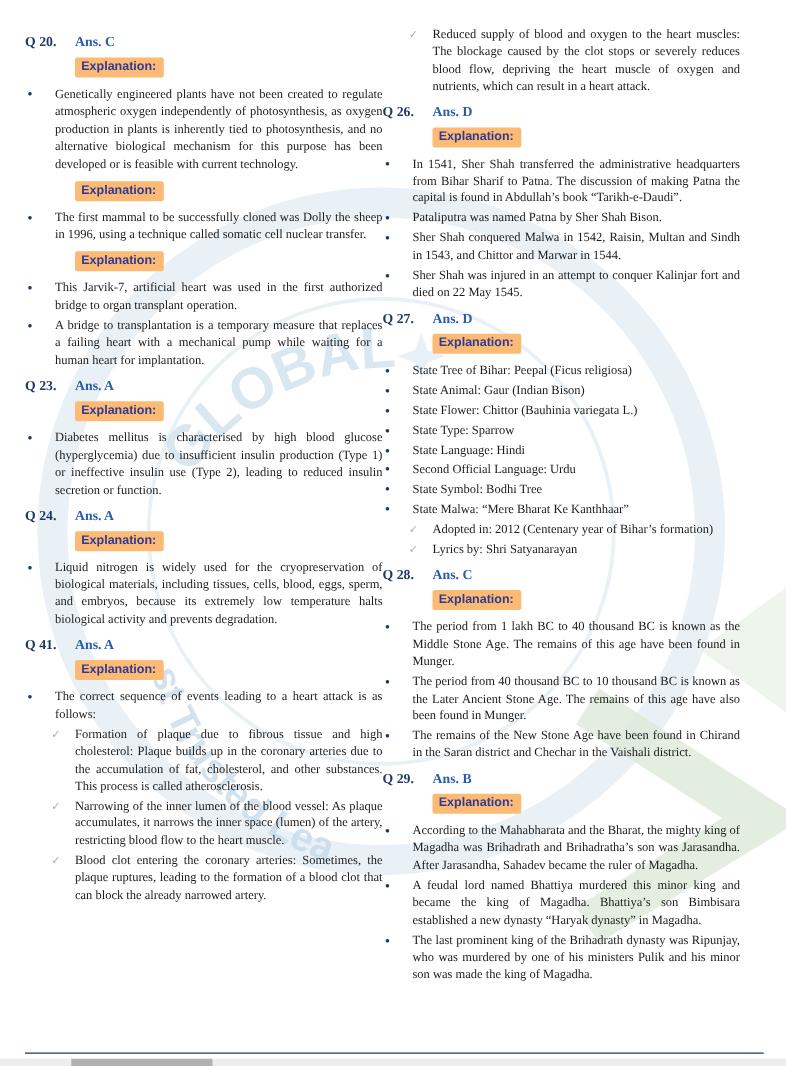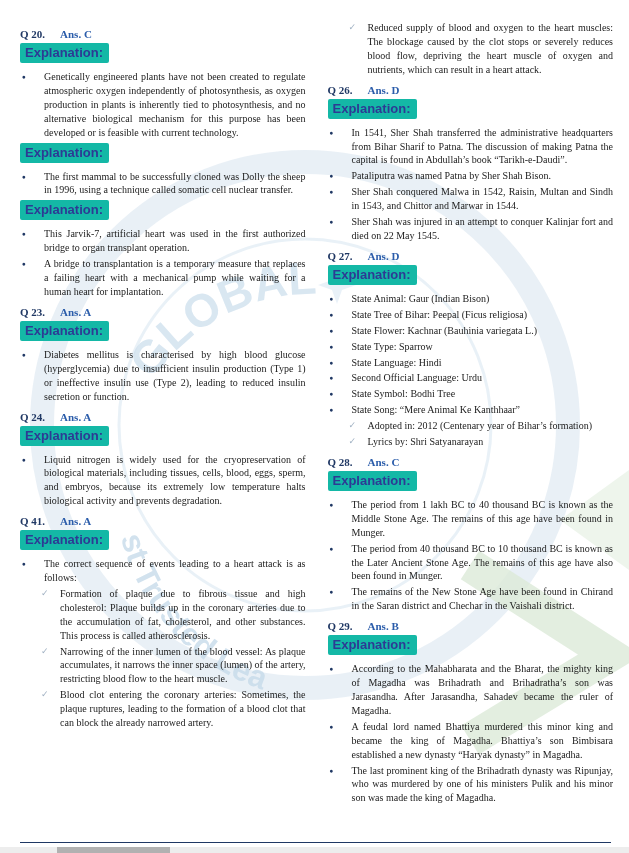--- a/index.html
+++ b/index.html
@@ -7,37 +7,37 @@
     position:relative;
     width:629px;height:853px;
     background:#ffffff;
     overflow:hidden;
     font-family:"Liberation Serif", serif;
     color:#1b1b1b;
   }
   .watermark{position:absolute;left:0;top:0;z-index:0;pointer-events:none;}
   .columns{
     position:relative;z-index:1;
-    display:flex;gap:22px;
+    display:flex;
     padding:21px 16px 0 20px;
   }
   .col{width:286px;}
   .qh{
     margin:7px 0 3px;
     font-weight:bold;font-size:11px;color:#203864;
     font-family:"Liberation Serif", serif;
   }
   .qh .ans{color:#2a5caa;margin-left:15px;}
   .chip-row{margin:1px 0 7px;}
   .chip{
     display:inline-block;
-    background:#14b8a6;color:#2d3a94;
+    background:#fdba74;color:#2d3a94;
     font-family:"Liberation Sans", sans-serif;
-    font-weight:bold;font-size:13px;
-    padding:2px 6px 3px 5px;border-radius:2px;
+    font-weight:bold;font-size:10px;
+    padding:2px 6px 3px 5px;border-radius:2px;margin-left:40px;
   }
   .item{display:flex;margin:0 0 2px 0;}
   .item .txt{
     flex:1;font-size:10px;line-height:13.9px;
     text-align:justify;
   }
   .item.bullet .marker{
     width:13px;flex:0 0 13px;margin-right:9px;
     color:#203864;font-size:6.5px;line-height:13.9px;
     text-align:left;padding-left:2px;
@@ -185,49 +185,49 @@
           <div class="item bullet">
             <span class="marker">●</span>
             <span class="txt">Sher Shah was injured in an attempt to conquer Kalinjar fort and died on 22 May 1545.</span>
           </div>
         </div>
         <div class="section">
           <div class="qh"><span class="qnum">Q 27.</span><span class="ans">Ans. D</span></div>
           <div class="chip-row"><span class="chip">Explanation:</span></div>
           <div class="item bullet">
             <span class="marker">●</span>
+            <span class="txt">State Tree of Bihar: Peepal (Ficus religiosa)</span>
+          </div>
+          <div class="item bullet">
+            <span class="marker">●</span>
             <span class="txt">State Animal: Gaur (Indian Bison)</span>
           </div>
           <div class="item bullet">
             <span class="marker">●</span>
-            <span class="txt">State Tree of Bihar: Peepal (Ficus religiosa)</span>
-          </div>
-          <div class="item bullet">
-            <span class="marker">●</span>
-            <span class="txt">State Flower: Kachnar (Bauhinia variegata L.)</span>
+            <span class="txt">State Flower: Chittor (Bauhinia variegata L.)</span>
           </div>
           <div class="item bullet">
             <span class="marker">●</span>
             <span class="txt">State Type: Sparrow</span>
           </div>
           <div class="item bullet">
             <span class="marker">●</span>
             <span class="txt">State Language: Hindi</span>
           </div>
           <div class="item bullet">
             <span class="marker">●</span>
             <span class="txt">Second Official Language: Urdu</span>
           </div>
           <div class="item bullet">
             <span class="marker">●</span>
             <span class="txt">State Symbol: Bodhi Tree</span>
           </div>
           <div class="item bullet">
             <span class="marker">●</span>
-            <span class="txt">State Song: “Mere Animal Ke Kanthhaar”</span>
+            <span class="txt">State Malwa: “Mere Bharat Ke Kanthhaar”</span>
           </div>
           <div class="item check">
             <span class="marker">✓</span>
             <span class="txt">Adopted in: 2012 (Centenary year of Bihar’s formation)</span>
           </div>
           <div class="item check">
             <span class="marker">✓</span>
             <span class="txt">Lyrics by: Shri Satyanarayan</span>
           </div>
         </div>

